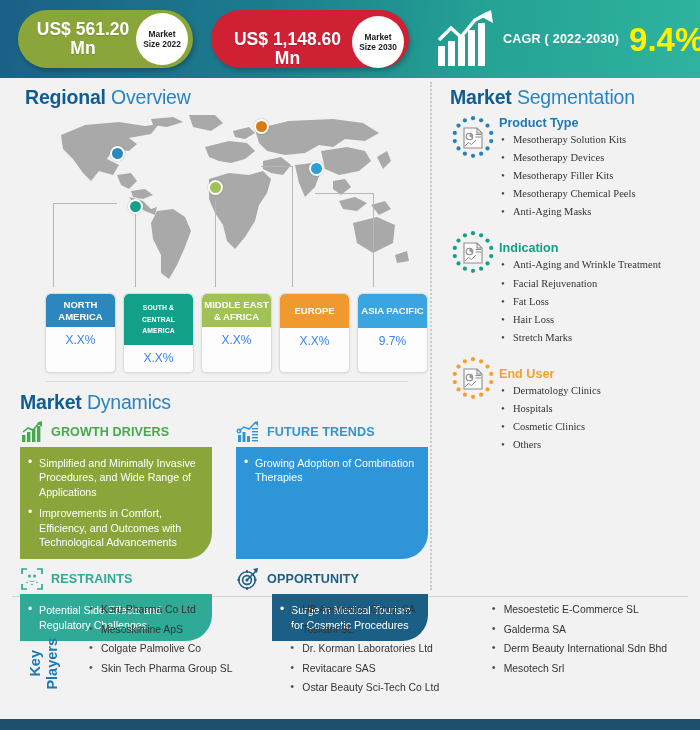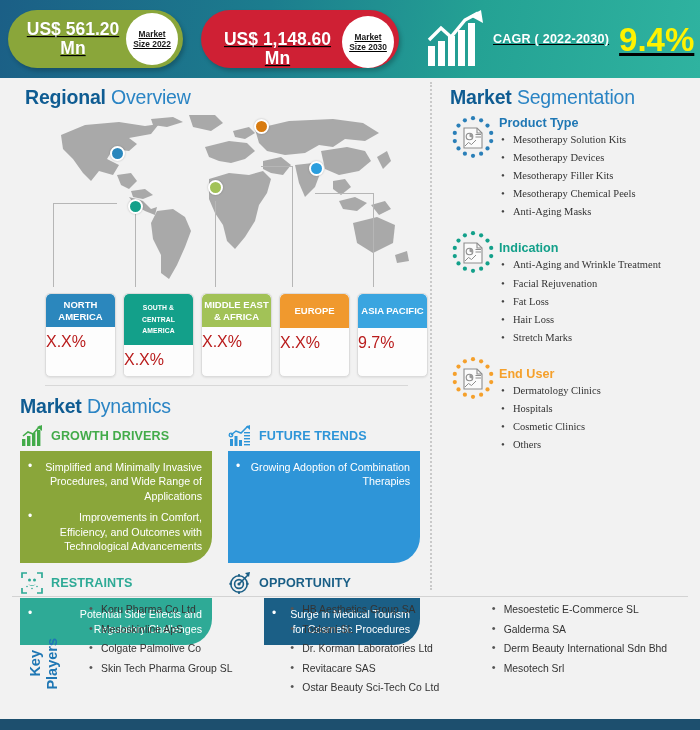--- a/index.html
+++ b/index.html
@@ -10,22 +10,21 @@
     overflow: hidden;
     position: relative;
   }
 
   
   .header {
     position: relative;
     width: 700px; height: 78px;
     background: linear-gradient(100deg, #1b5f86 0%, #1c7d8e 38%, #24a294 68%, #2fb3a0 100%);
     display: flex; align-items: center;
-    padding-left: 8px;
-    text-decoration: underline;
+    padding-left: 18px;
   }
   .pill {
     height: 58px; border-radius: 29px;
     display: flex; align-items: center;
     box-shadow: 2px 3px 4px rgba(0,0,0,0.22);
     padding: 0 5px 0 12px;
   }
   .pill.green { background: #8aa63a; min-width: 175px; }
   .pill.red   { background: #cf2034; min-width: 198px; margin-left: 18px; align-items: flex-end; }
   .pill-val {
@@ -86,31 +85,30 @@
     box-shadow: 0 1px 2px rgba(0,0,0,.08);
   }
   .region-head {
     color: #fff; font-weight: bold; text-align: center;
     padding: 5px 2px; line-height: 11.5px;
     border-radius: 5px 5px 0 0;
   }
   .region-head.f10 { font-size: 9.5px; }
   .region-head.f8  { font-size: 6.8px; letter-spacing: .1px; }
   .region-val {
-    color: #b91c1c; font-size: 16px;
+    text-align: center; color: #3b82f6; font-size: 12px;
     padding: 6px 0 7px; background: #fdfdfd;
   }
   .hr-soft { margin: 8px 20px 0 20px; border-top: 1px solid #d8d8d8; }
 
   
   .dynamics { padding: 8px 0 0 20px; }
   .dyn-grid {
-    display: grid; grid-template-columns: 192px 192px; gap: 0 16px;
+    display: grid; grid-template-columns: 192px 192px; gap: 0 24px;
     margin-top: 3px;
-    text-align: right;
   }
   .dyn-head { display: flex; align-items: center; height: 30px; gap: 7px; }
   .dyn-head .ico { width: 24px; height: 24px; flex: none; }
   .dyn-head .lbl {
     font-size: 12.6px; font-weight: bold; letter-spacing: .1px;
   }
   .dyn-card {
     color: #ffffff; font-size: 10.7px; line-height: 14.6px;
     padding: 9px 10px 9px 8px;
   }

